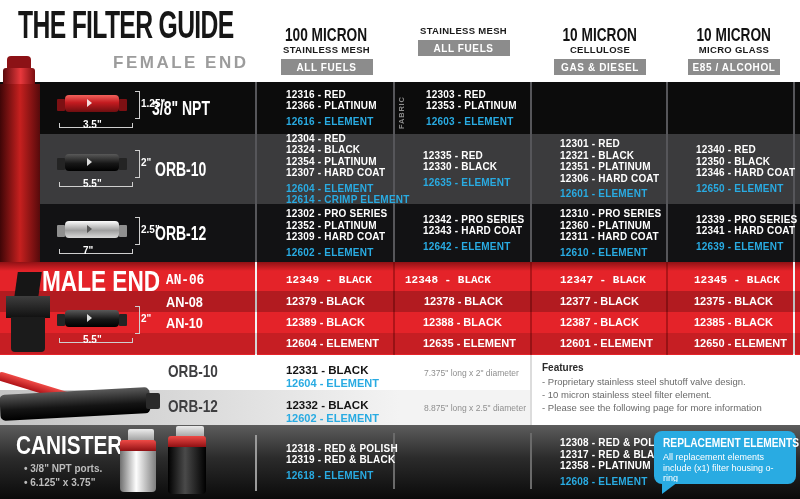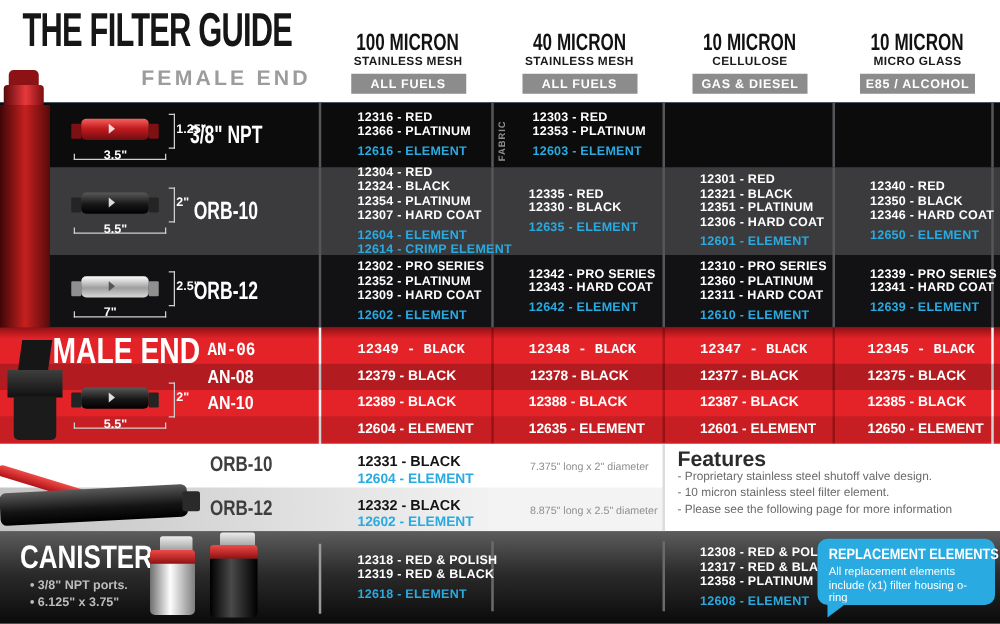--- a/index.html
+++ b/index.html
@@ -100,21 +100,21 @@
   .so-label{position:absolute;left:30px;top:4px;font-size:24px;font-weight:bold;color:#e8272d;}
   .so-label .cx{transform:scaleX(.8);}
   .so-port{position:absolute;left:168px;color:#3e3e40;font-weight:bold;font-size:17px;}
   .so-port .cx{transform:scaleX(.8);}
   .so-cell{position:absolute;left:258px;width:137px;height:35px;display:flex;flex-direction:column;
            justify-content:flex-end;padding-left:28px;box-sizing:border-box;}
   .so-part{color:#141414;font-weight:bold;font-size:11.5px;line-height:13px;white-space:nowrap;}
   .so-el{color:#29abe2;font-weight:bold;font-size:11px;line-height:13px;white-space:nowrap;}
   .so-note{position:absolute;left:424px;width:120px;color:#8f8f8f;font-size:8.5px;white-space:nowrap;}
   .features{position:absolute;left:542px;top:6px;width:254px;}
-  .f-title{font-size:17px;font-weight:bold;color:#2b2b2b;line-height:14px;}
+  .f-title{font-size:10px;font-weight:bold;color:#2b2b2b;line-height:14px;}
   .f-item{font-size:9.5px;color:#6a6a6a;line-height:13px;}
   .valve-photo{position:absolute;left:0;top:14px;width:165px;height:56px;z-index:4;}
   .sv-body{position:absolute;left:0;top:22px;width:150px;height:26px;border-radius:5px;transform:rotate(-3deg);
            background:linear-gradient(180deg,#5a5a5a,#141414 60%,#000);}
   .sv-tip{position:absolute;left:146px;top:24px;width:14px;height:16px;background:#2a2a2a;border-radius:2px;}
   .sv-lever{position:absolute;left:-2px;top:2px;width:112px;height:9px;border-radius:4px;
             transform:rotate(17deg);transform-origin:0 50%;
             background:linear-gradient(180deg,#ef4b47,#b01318);}
 
   
@@ -150,21 +150,20 @@
   <div class="sec header">
     <div class="title">THE FILTER GUIDE</div>
     <div class="subtitle">FEMALE END</div>
 
     <div class="col-head" style="left:258px;width:137px;">
       <div class="ch-name"><span class="cxc">100 MICRON</span></div>
       <div class="ch-sub">STAINLESS MESH</div>
       <div class="ch-badge">ALL FUELS</div>
     </div>
     <div class="col-head" style="left:395px;width:137px;">
-      <div class="ch-name"><span class="cxc">40 MICRON</span></div>
       <div class="ch-sub">STAINLESS MESH</div>
       <div class="ch-badge">ALL FUELS</div>
     </div>
     <div class="col-head" style="left:532px;width:136px;">
       <div class="ch-name"><span class="cxc">10 MICRON</span></div>
       <div class="ch-sub">CELLULOSE</div>
       <div class="ch-badge">GAS &amp; DIESEL</div>
     </div>
     <div class="col-head" style="left:668px;width:132px;">
       <div class="ch-name"><span class="cxc">10 MICRON</span></div>
@@ -323,21 +322,21 @@
       <div class="mf-nut r"></div>
       <div class="dimv"></div>
       <span class="dl dl-h">2"</span>
       <div class="dimh"></div>
       <span class="dl dl-l">5.5"</span>
     </div>
 
     <div class="m-stripe" style="top:8px;font-family:Liberation Mono, monospace;">
       <span class="m-port"><span class="cx">AN-06</span></span>
       <span class="m-part" style="left:286px">12349 - BLACK</span>
-      <span class="m-part" style="left:423px">12348 - BLACK</span>
+      <span class="m-part" style="left:405px">12348 - BLACK</span>
       <span class="m-part" style="left:560px">12347 - BLACK</span>
       <span class="m-part" style="left:694px">12345 - BLACK</span>
     </div>
     <div class="m-stripe m-dark" style="top:29px;">
       <span class="m-port"><span class="cx">AN-08</span></span>
       <span class="m-part" style="left:286px">12379 - BLACK</span>
       <span class="m-part" style="left:424px">12378 - BLACK</span>
       <span class="m-part" style="left:560px">12377 - BLACK</span>
       <span class="m-part" style="left:694px">12375 - BLACK</span>
     </div>

